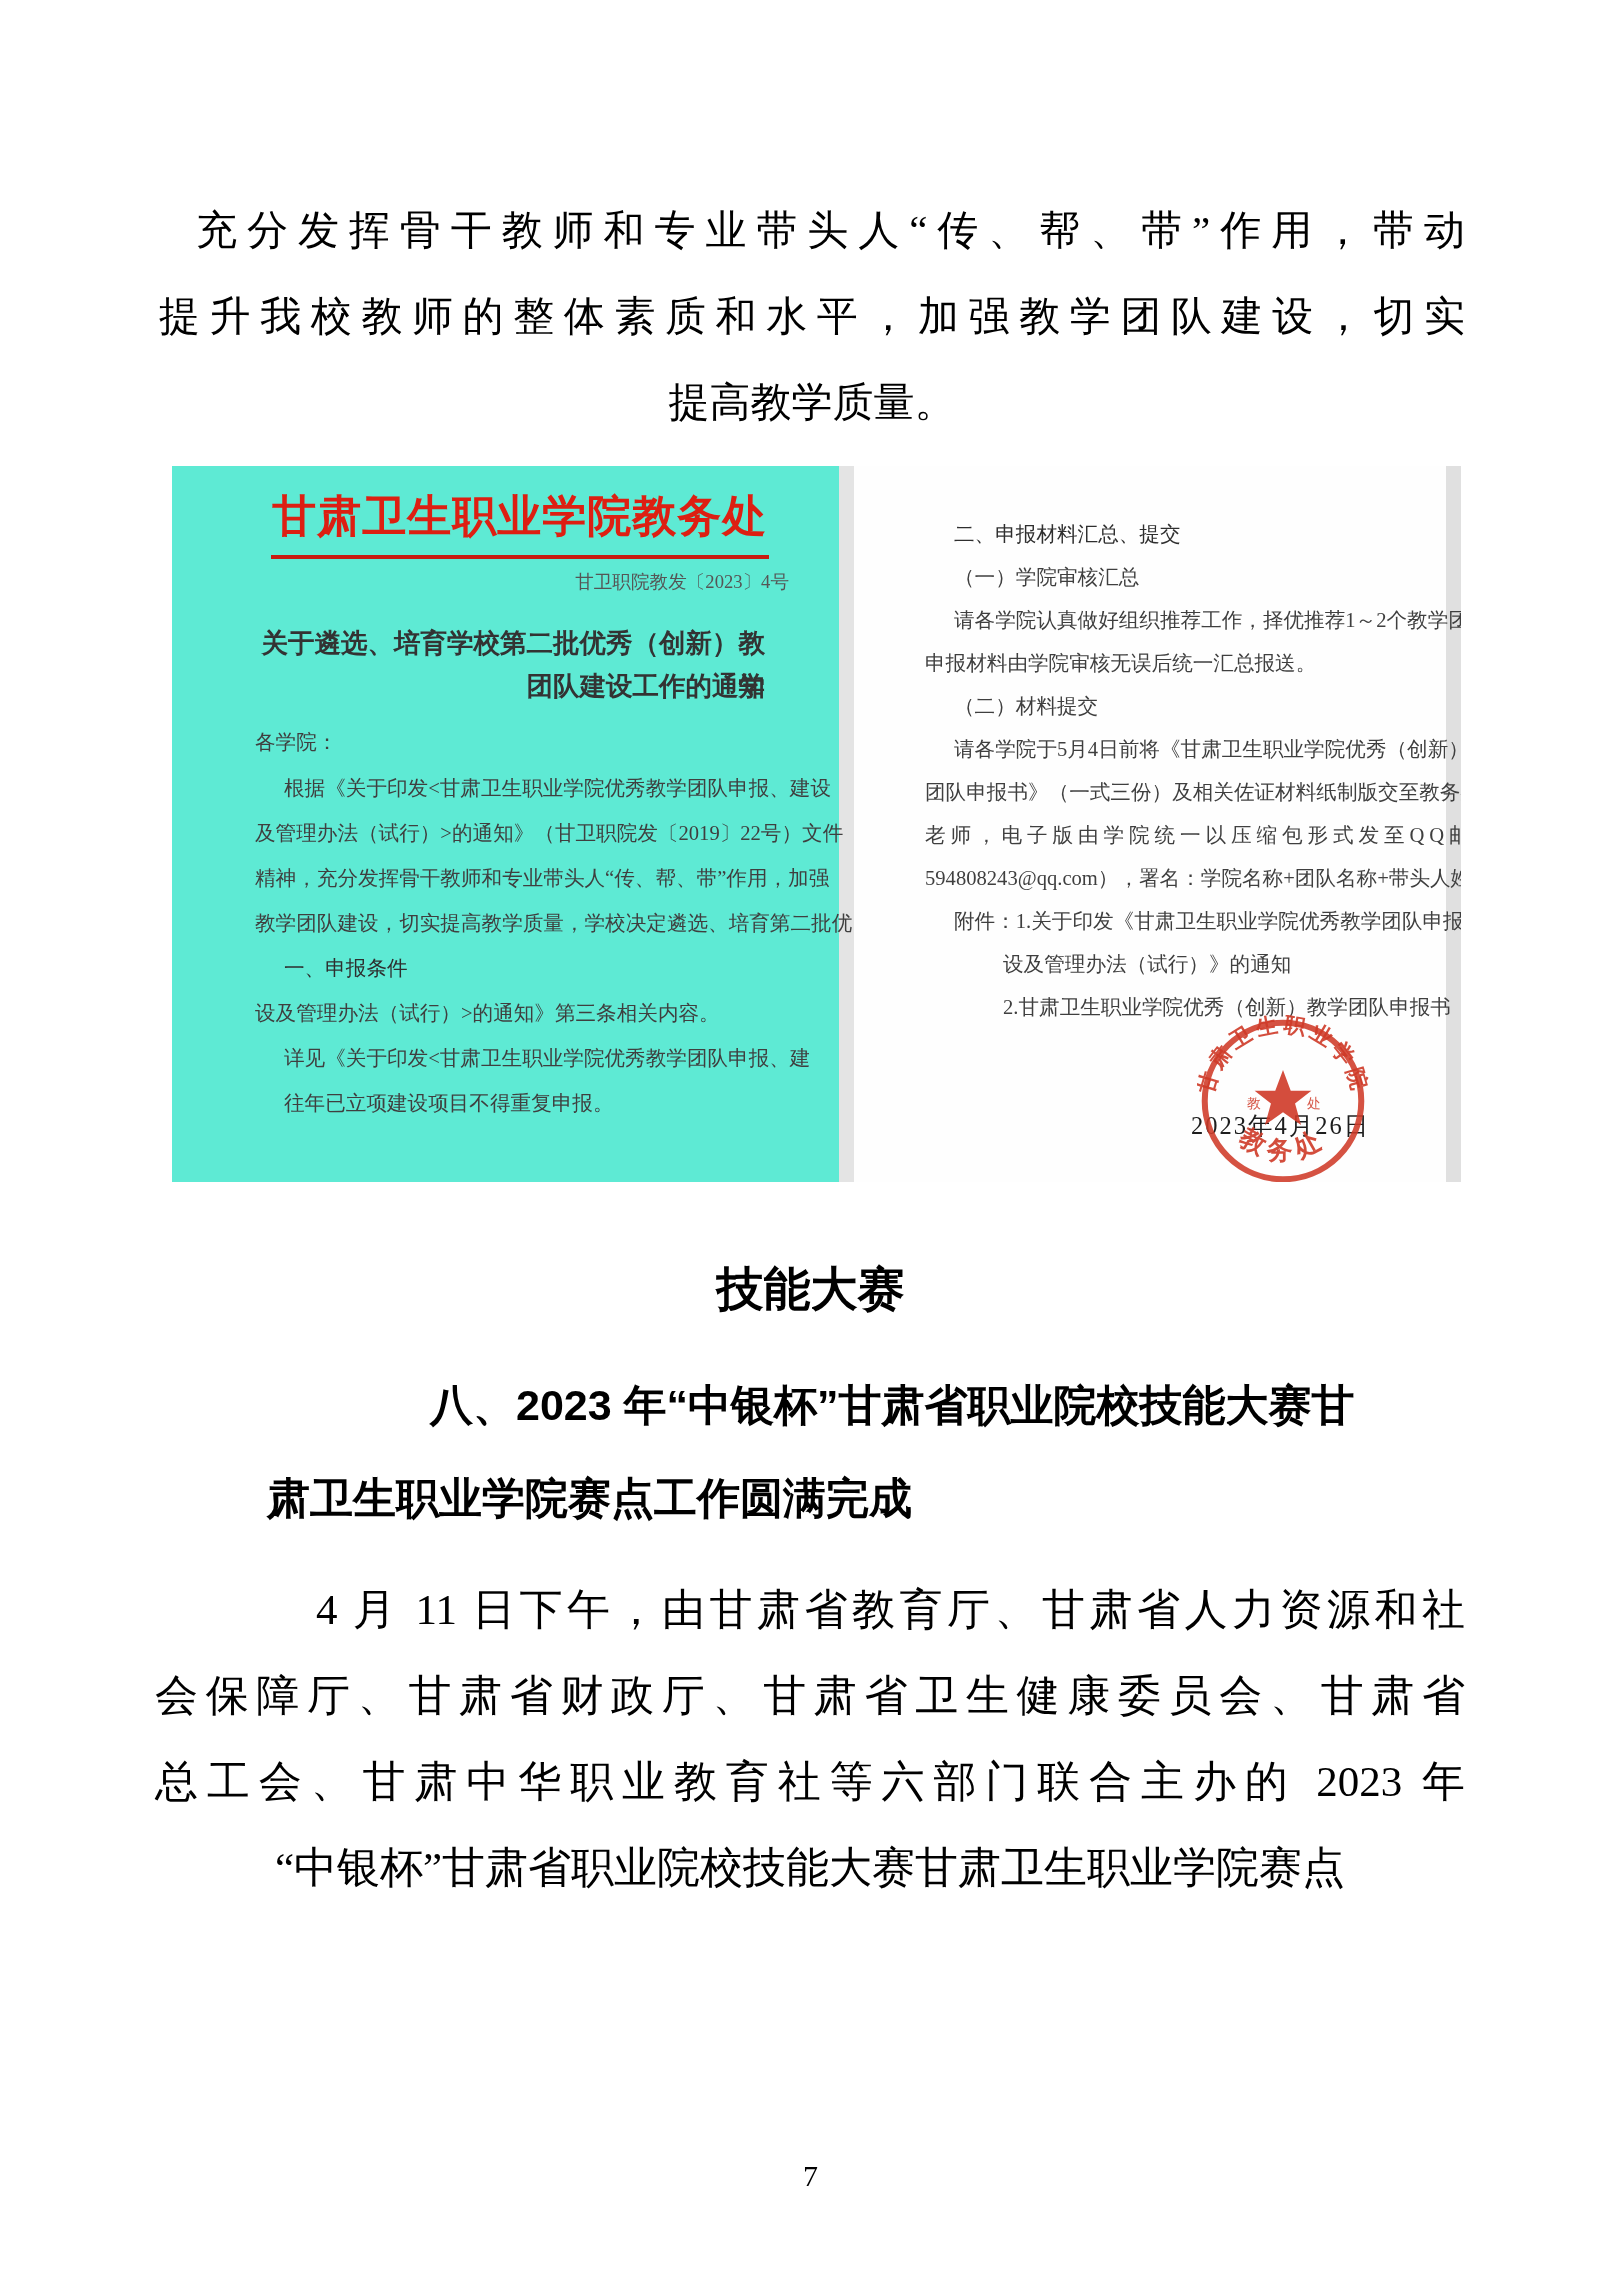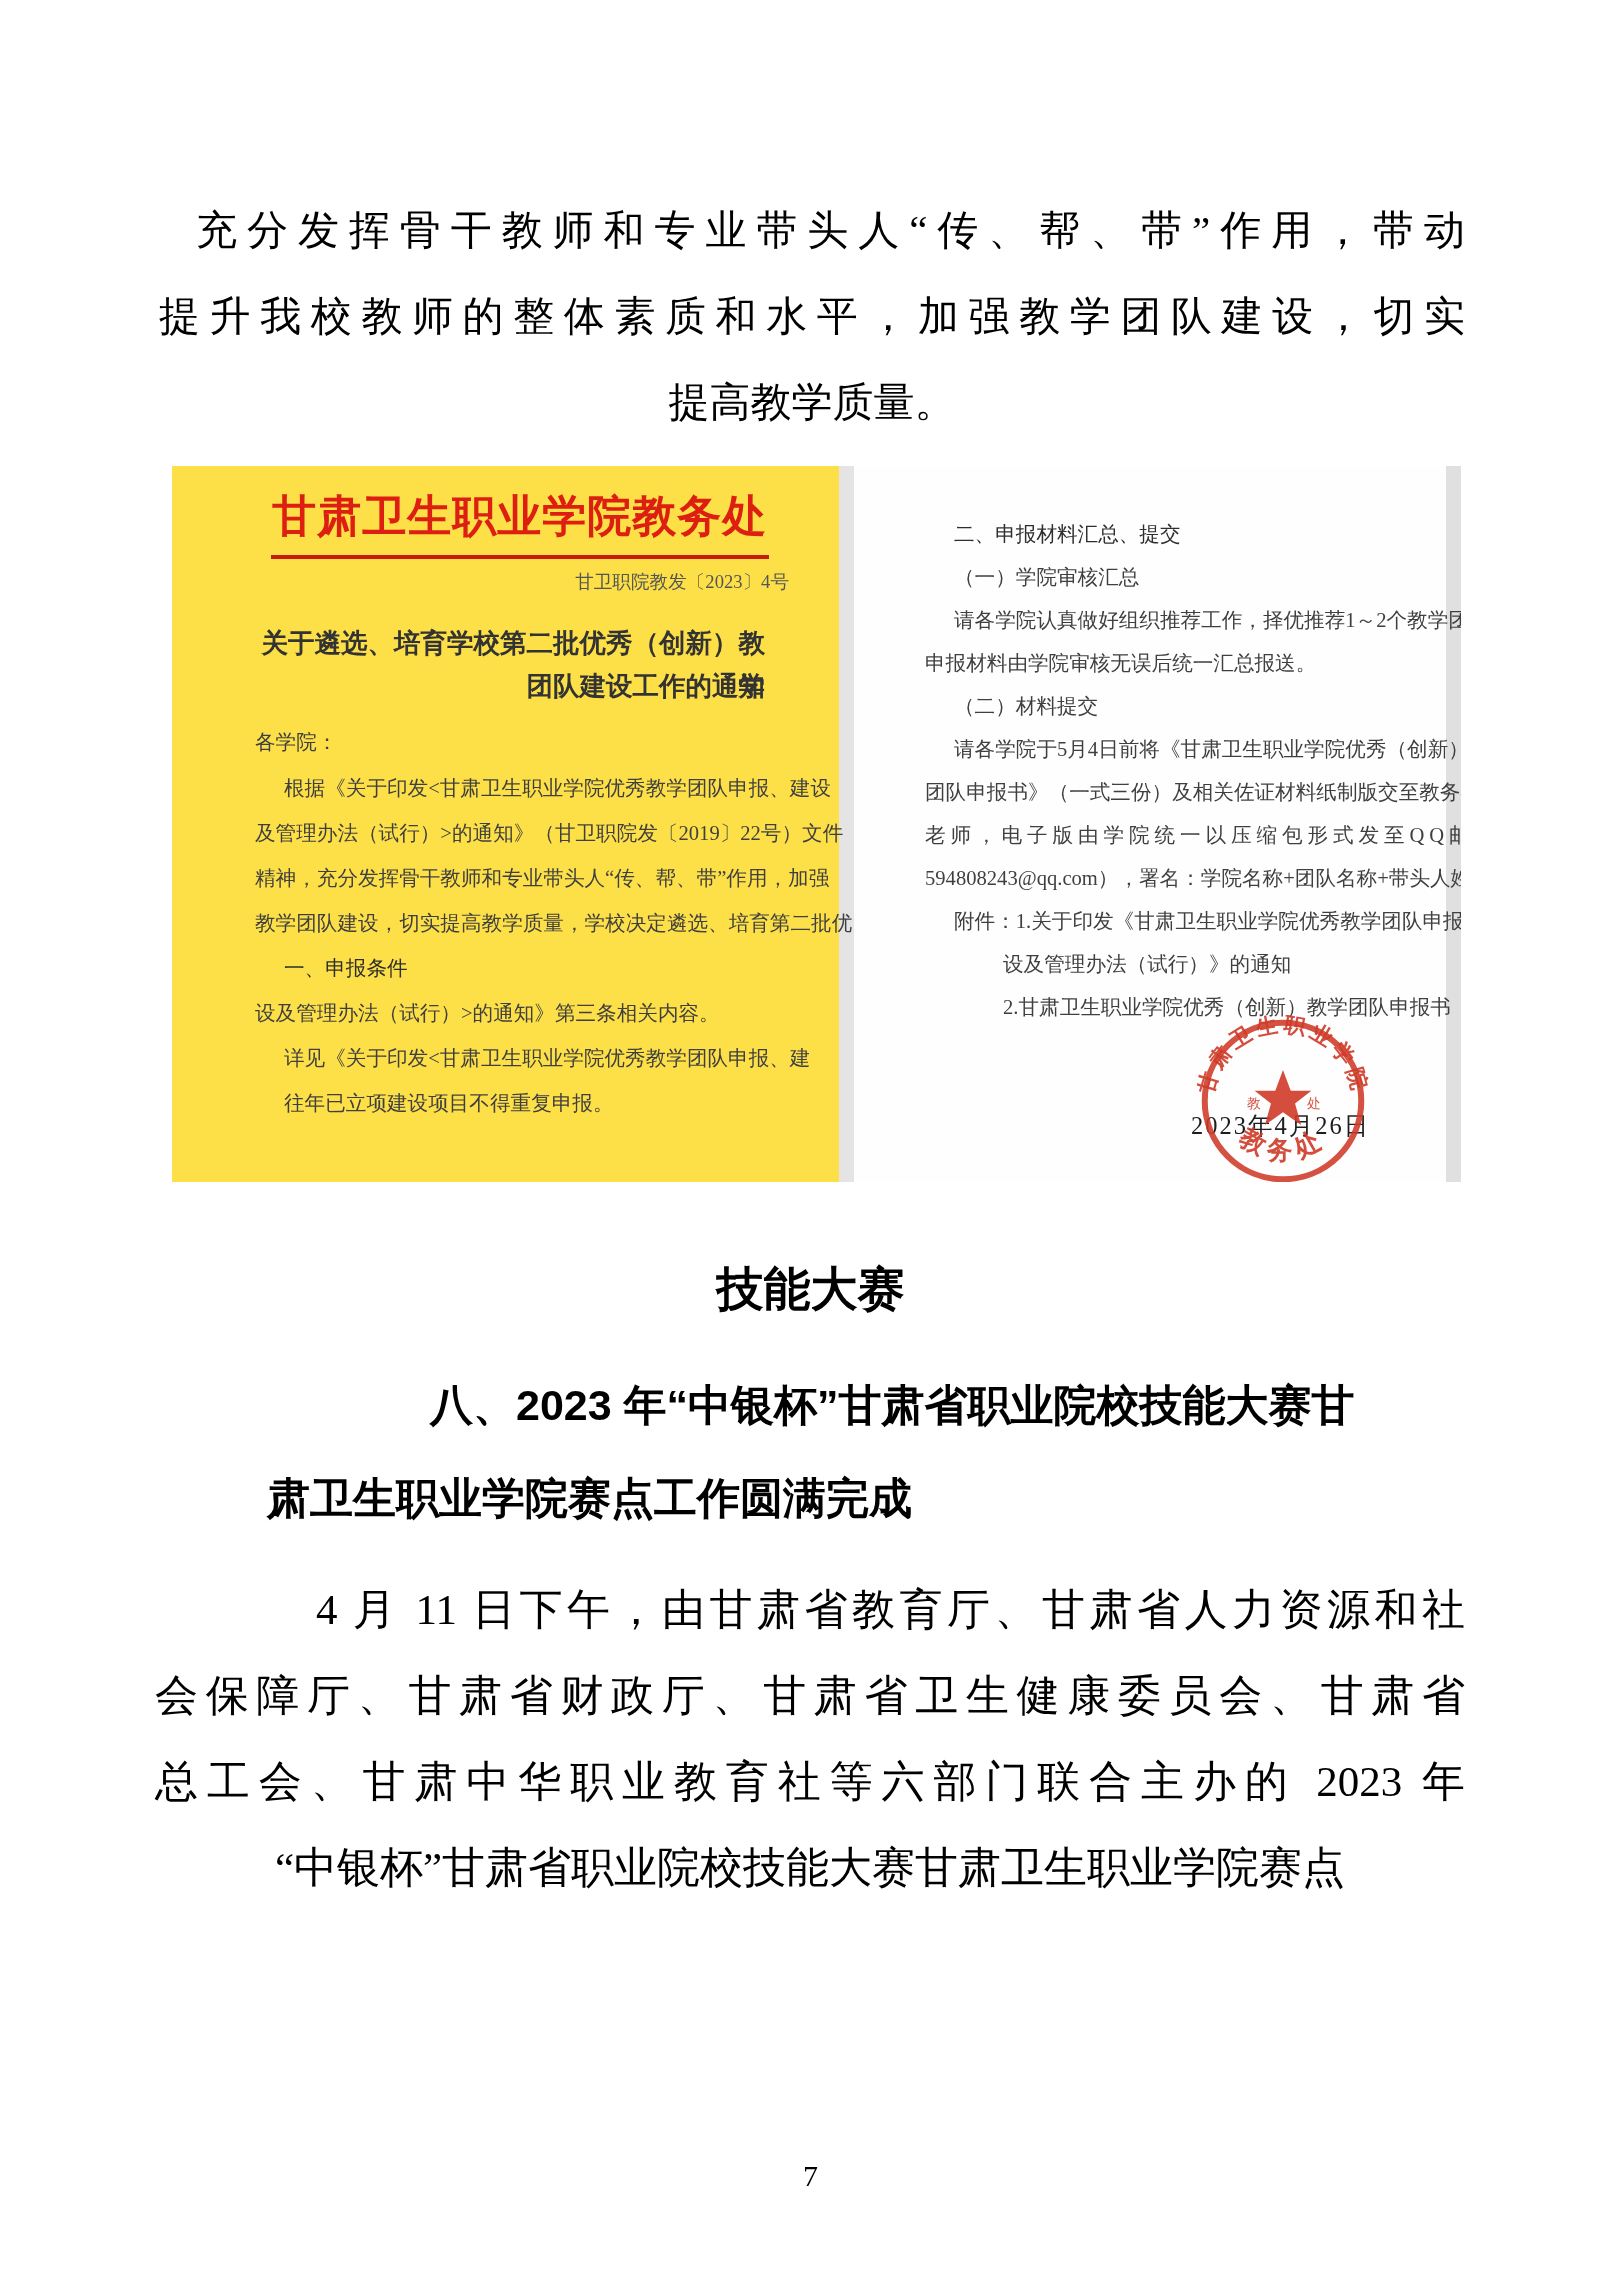--- a/index.html
+++ b/index.html
@@ -30,21 +30,21 @@
   .tind166{text-indent:163px;}
   
   .pageno{position:absolute;left:0;top:2159px;width:100%;text-align:center;font-size:30px;}
   
   .scan{
     position:absolute;left:172px;top:466px;width:1289px;height:716px;
     background:#fdfdfd;color:#3f3f3f;overflow:hidden;
   }
   .scan .gap-strip{position:absolute;top:0;left:667px;width:15.7px;height:716px;background:#e4e4e4;}
   .scan .edge-strip{position:absolute;top:0;left:1274px;width:14.7px;height:716px;background:#e0e0e0;}
-  .lpage{position:absolute;left:0;top:0;width:667px;height:716px;padding:24.5px 0 0 83px;box-sizing:border-box;background:#fde047;}
+  .lpage{position:absolute;left:0;top:0;width:667px;height:716px;padding:24.5px 0 0 83px;box-sizing:border-box;background:#5eead4;}
   .rpage{position:absolute;left:682px;top:0;width:592px;height:716px;padding:47px 0 0 71px;box-sizing:border-box;background:#fefefe;}
   .red-head{
     width:502px;margin-left:13.7px;text-align:center;font-size:44px;font-weight:bold;
     color:#dd1f12;letter-spacing:1px;line-height:51px;white-space:nowrap;
   }
   .red-rule{width:498px;margin-left:15.7px;margin-top:13.7px;height:3.9px;background:#c81a10;}
   .doc-num{width:534px;margin-top:9.8px;text-align:right;font-size:18.6px;color:#555;height:25.5px;line-height:25.5px;}
   .doc-title{width:510px;text-align:right;font-size:26.5px;font-weight:bold;color:#333;height:43px;line-height:43px;}
   .mt28{margin-top:27.4px;}
   .salut{margin-top:19.6px;font-size:20.6px;height:31px;line-height:31px;}

